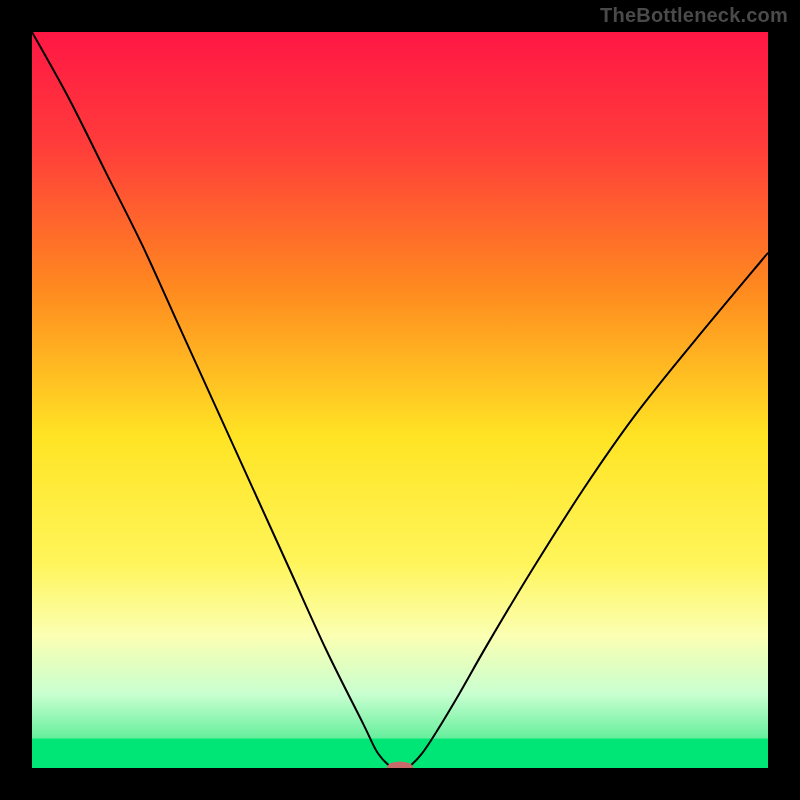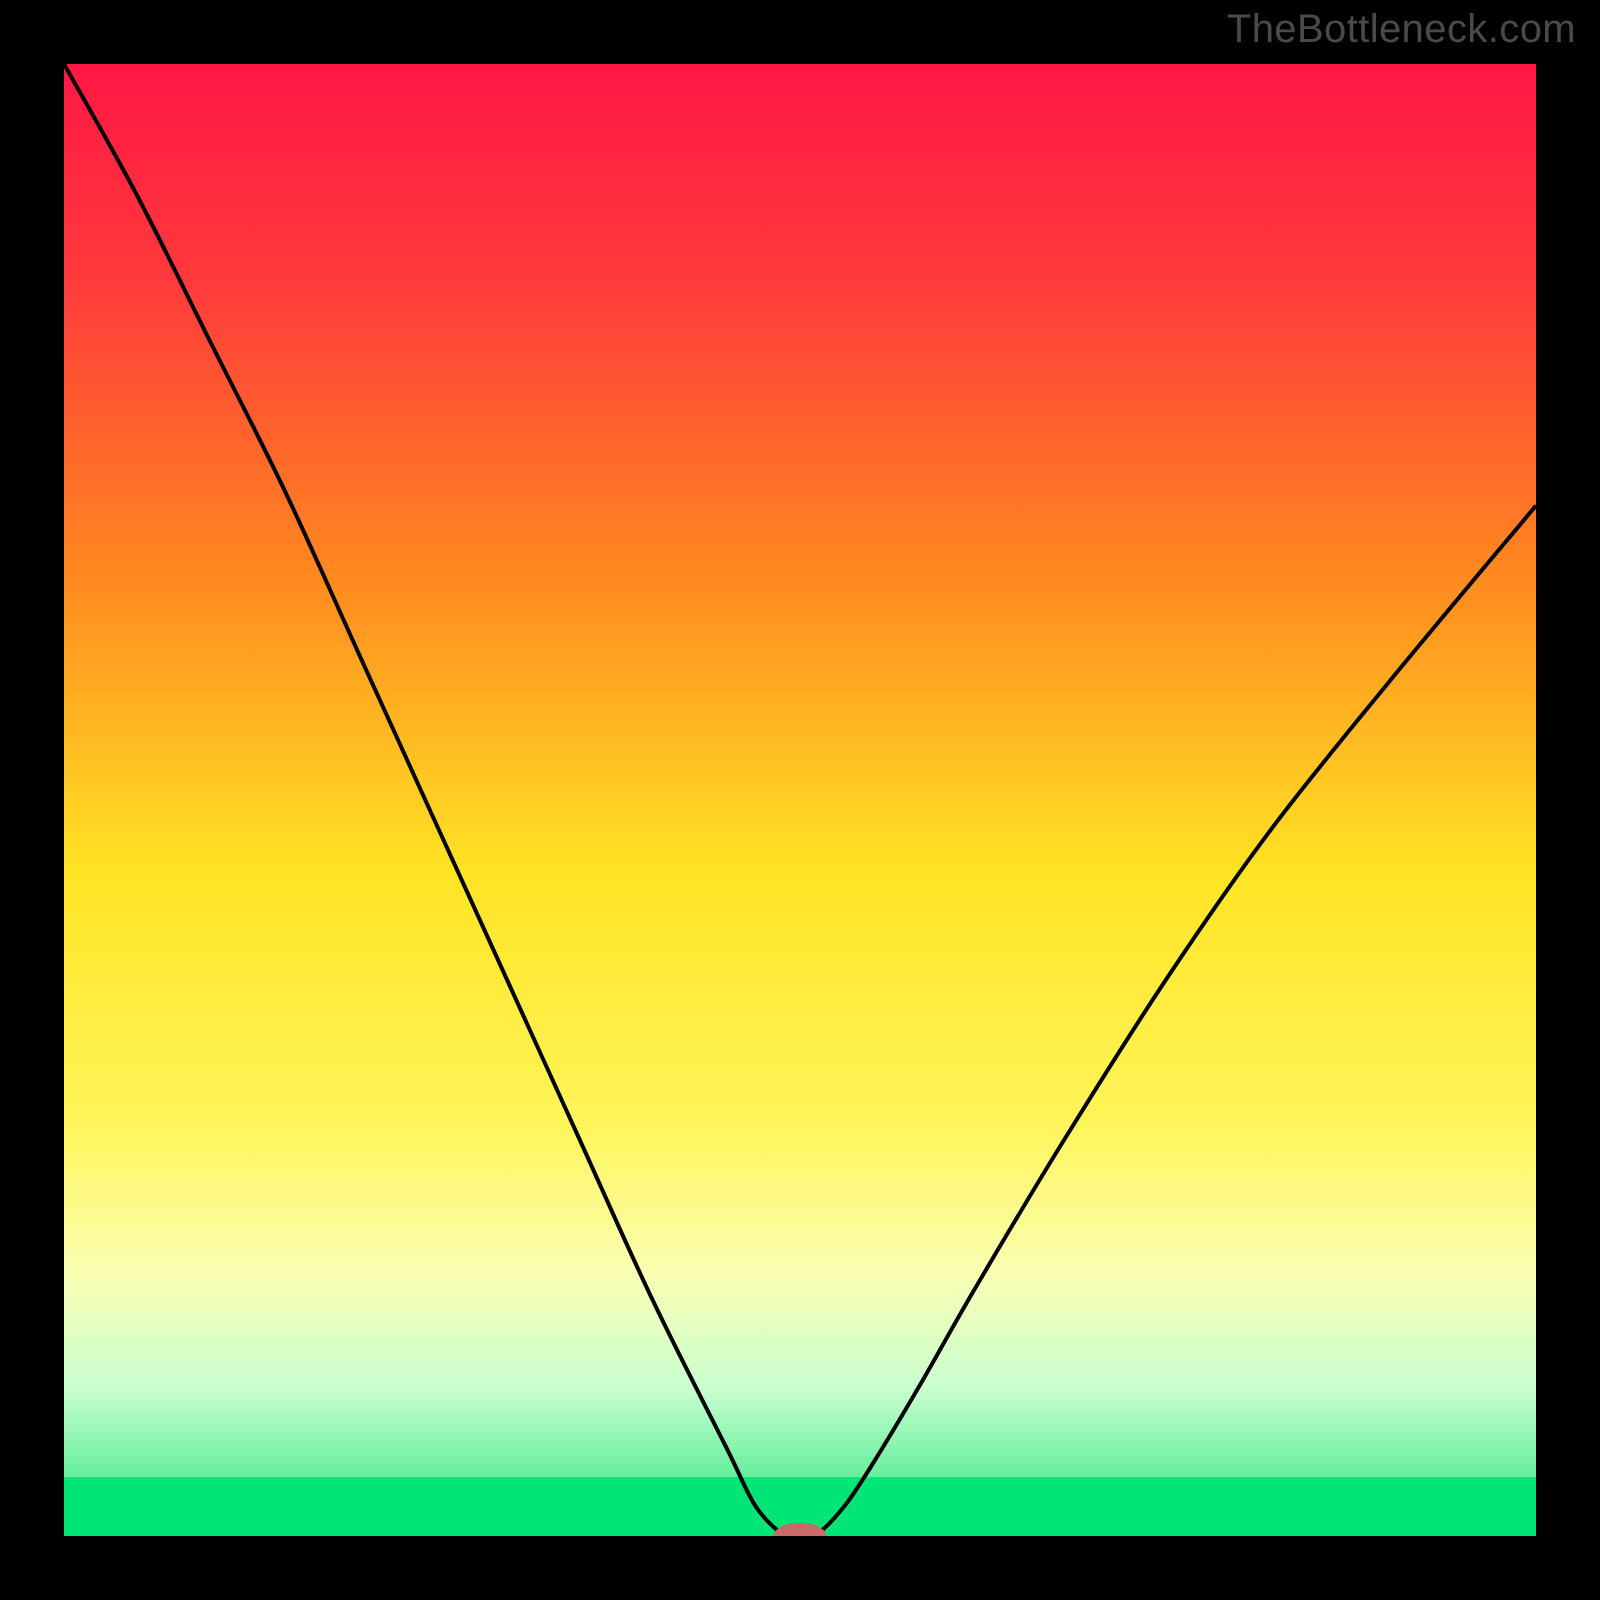--- a/index.html
+++ b/index.html
@@ -16,21 +16,21 @@
     width: 800px;
     height: 800px;
     background: #000;
   }
   .watermark {
     position: absolute;
     top: 4px;
     right: 12px;
     color: #4a4a4a;
     font-size: 20px;
-    font-weight: 400;
+    font-weight: 700;
     letter-spacing: 0.2px;
     user-select: none;
     z-index: 5;
   }
   svg.plot {
     position: absolute;
     left: 32px;
     top: 32px;
     width: 736px;
     height: 736px;

